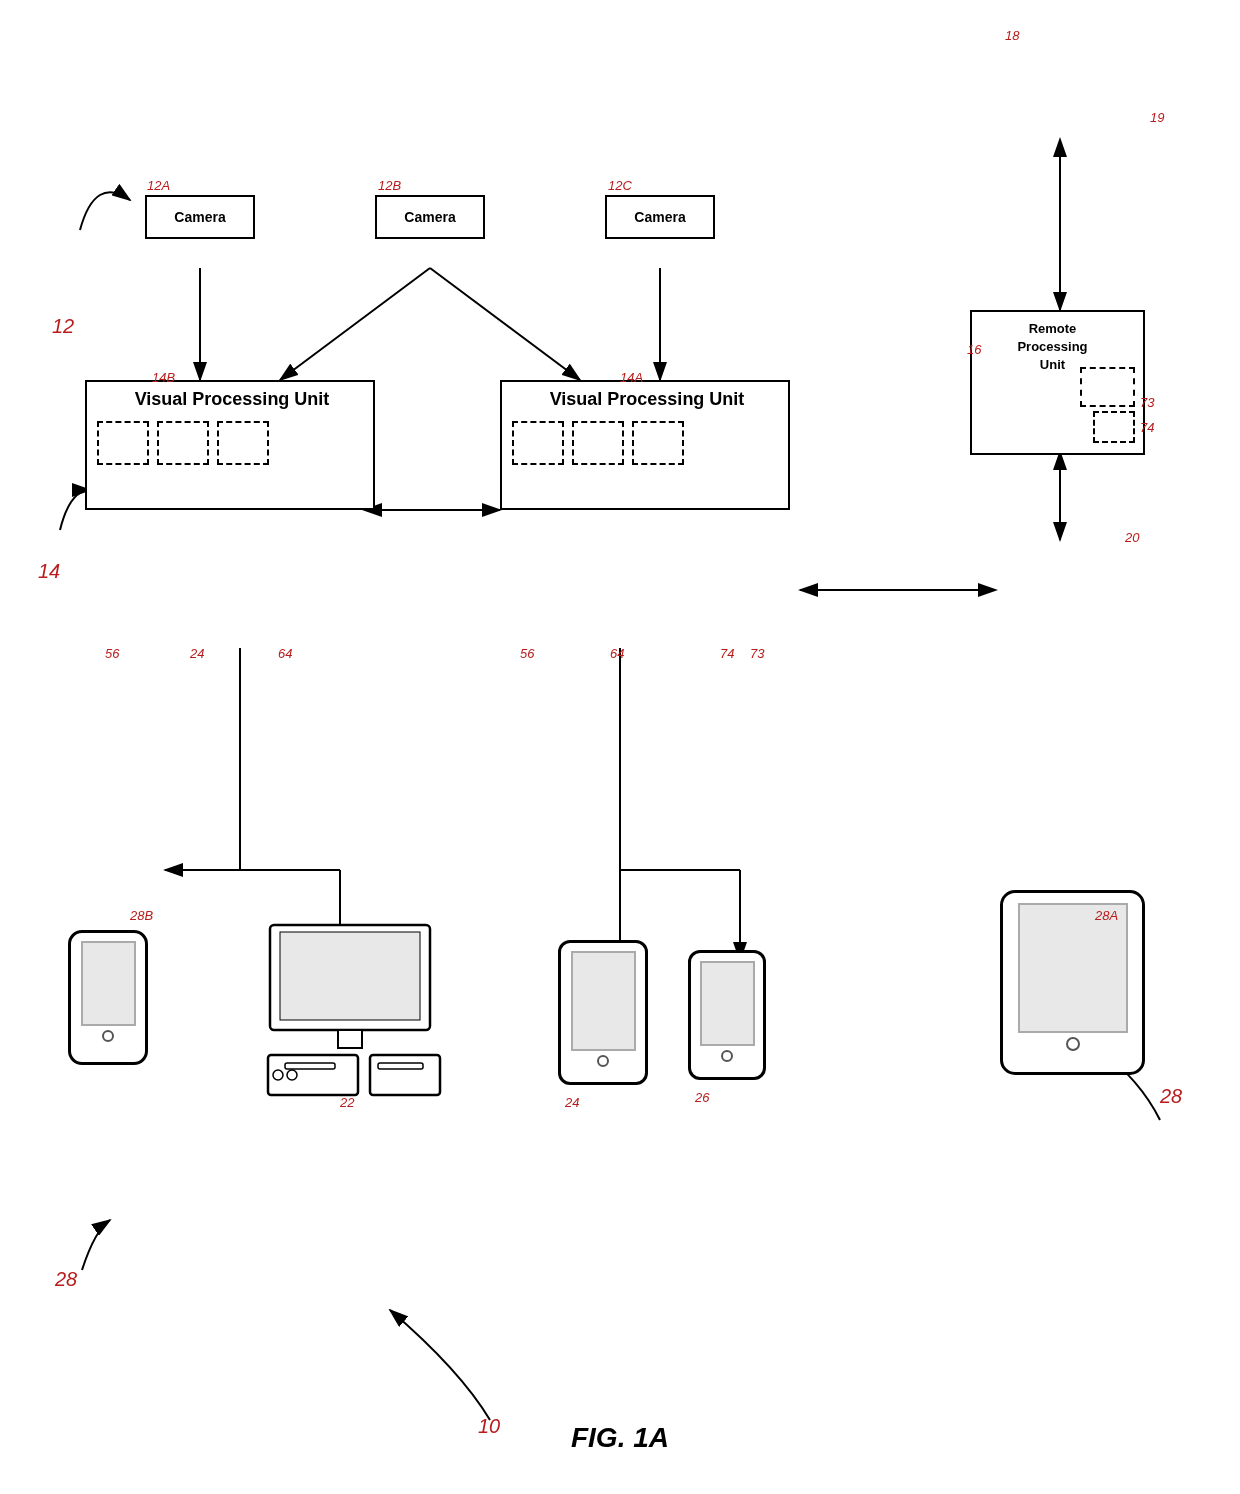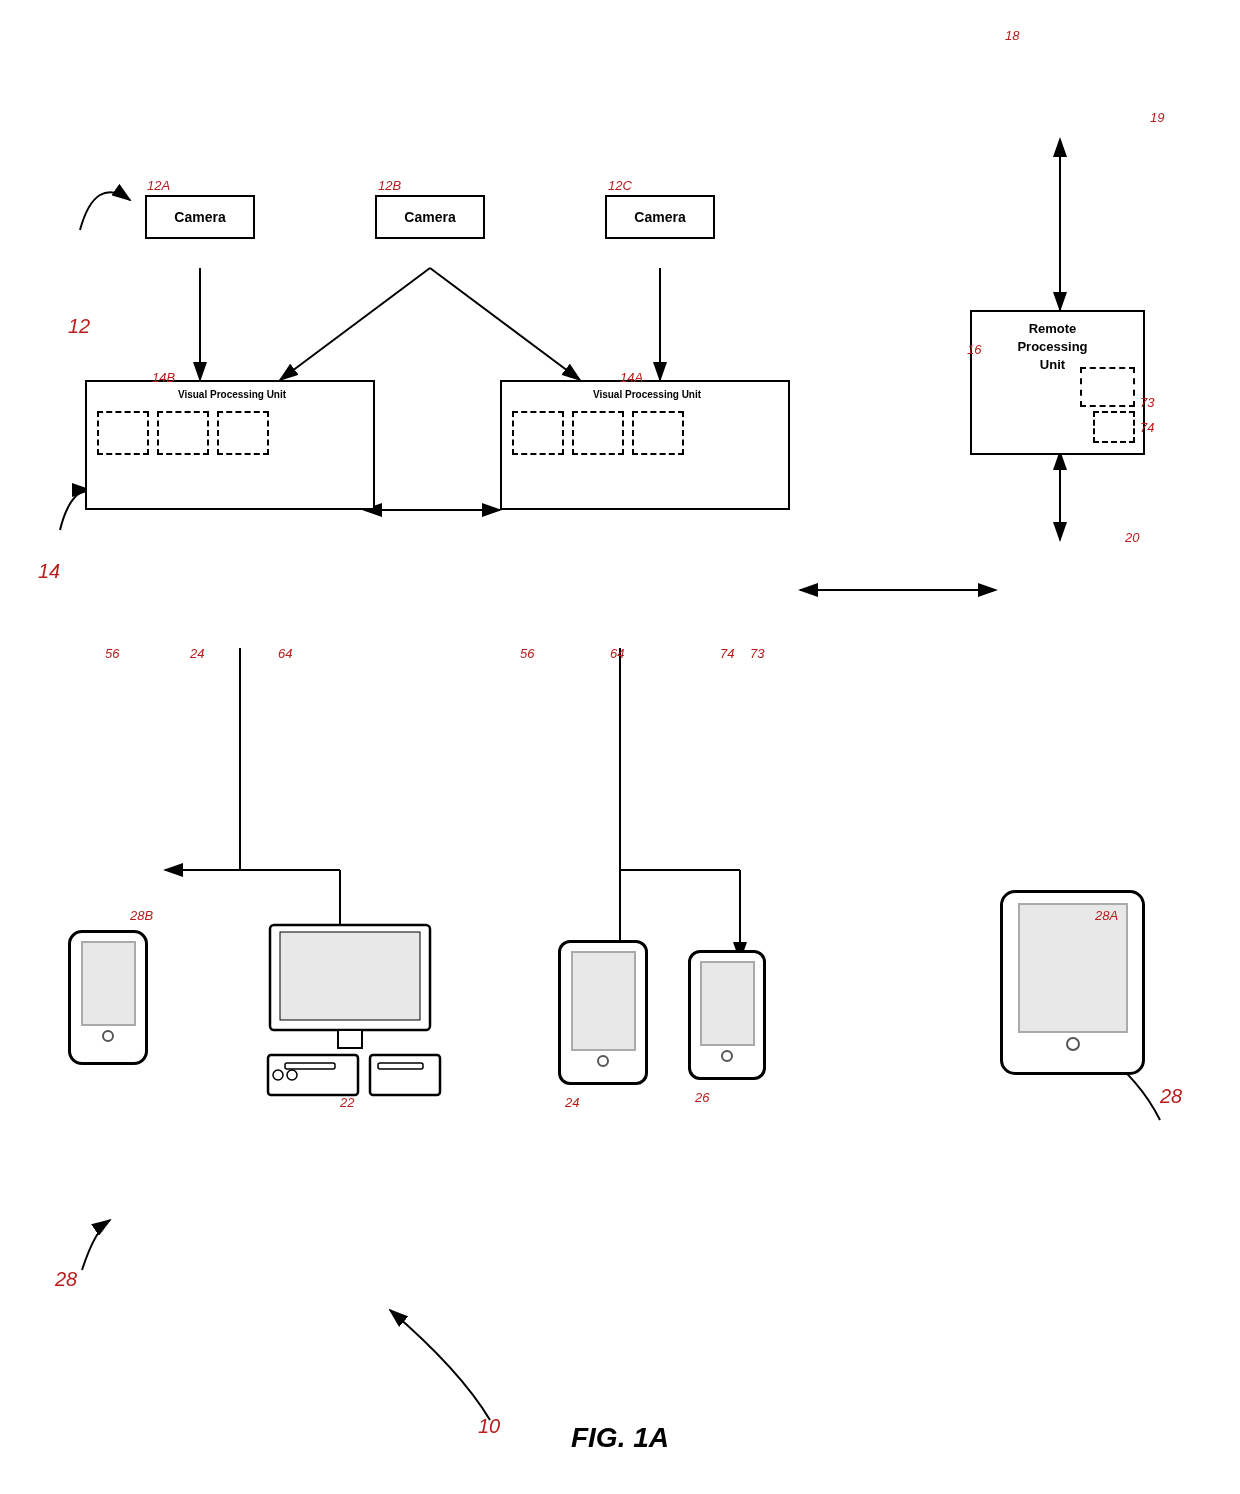--- a/index.html
+++ b/index.html
@@ -18,21 +18,21 @@
       height: 1494px;
     }
     
     .label {
       position: absolute;
       font-size: 13px;
       font-style: italic;
       color: #b91c1c;
     }
     .box-title {
-      font-size: 10px;
+      font-size: 18px;
       font-weight: bold;
       text-align: center;
       padding: 6px 0 4px 4px;
       line-height: 1.3;
     }
     .dashed-sub-boxes {
       display: flex;
       flex-direction: row;
       gap: 8px;
       padding: 6px 10px 8px 10px;
@@ -181,21 +181,21 @@
   <div class="camera-box" style="top:195px; left:375px;">
     <span>Camera</span>
   </div>
   <div class="label" style="top:178px; left:378px;">12B</div>
 
   <div class="camera-box" style="top:195px; left:605px;">
     <span>Camera</span>
   </div>
   <div class="label" style="top:178px; left:608px;">12C</div>
 
-  <div class="label" style="top:315px; left:52px; font-size:20px;margin-left:16px;">12</div>
+  <div class="label" style="top:315px; left:52px; font-size:20px;">12</div>
 
   <div class="vpu-box" style="top:380px; left:85px;">
     <div class="box-title">Visual Processing Unit</div>
     <div class="dashed-sub-boxes">
       <div class="dashed-box"></div>
       <div class="dashed-box"></div>
       <div class="dashed-box"></div>
     </div>
   </div>
   <div class="label" style="top:370px; left:152px;">14B</div>

